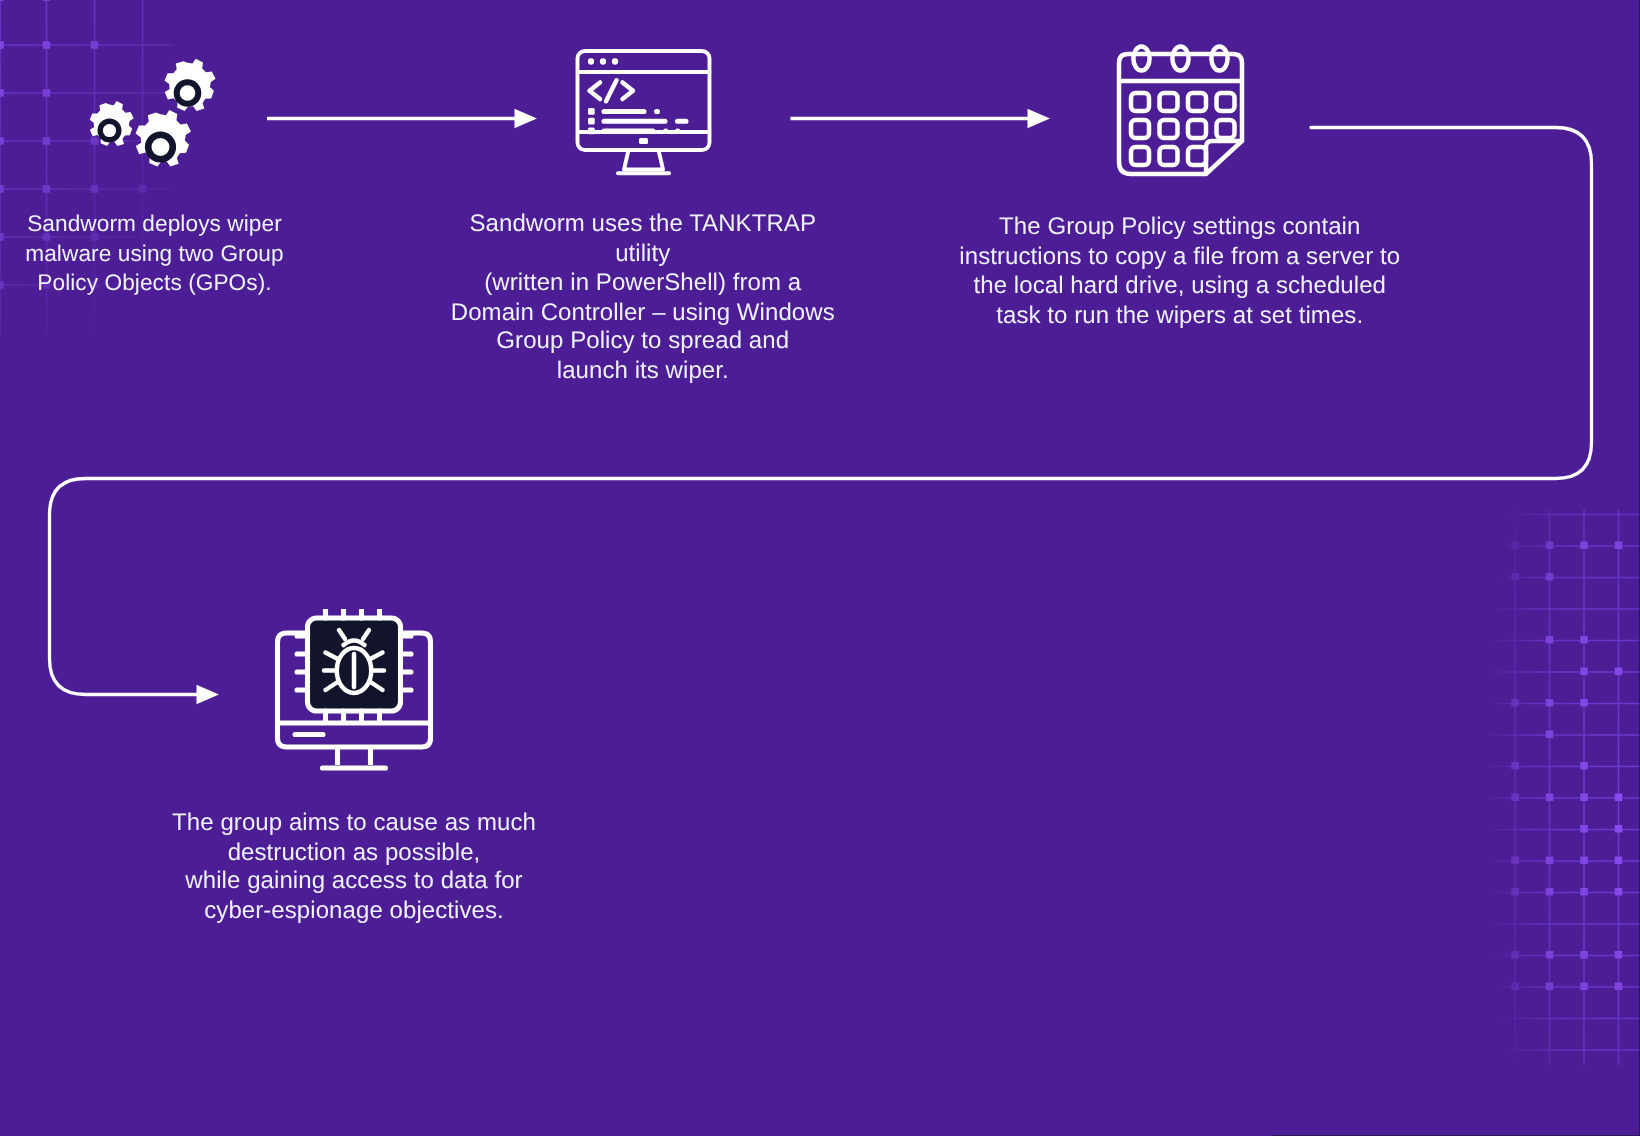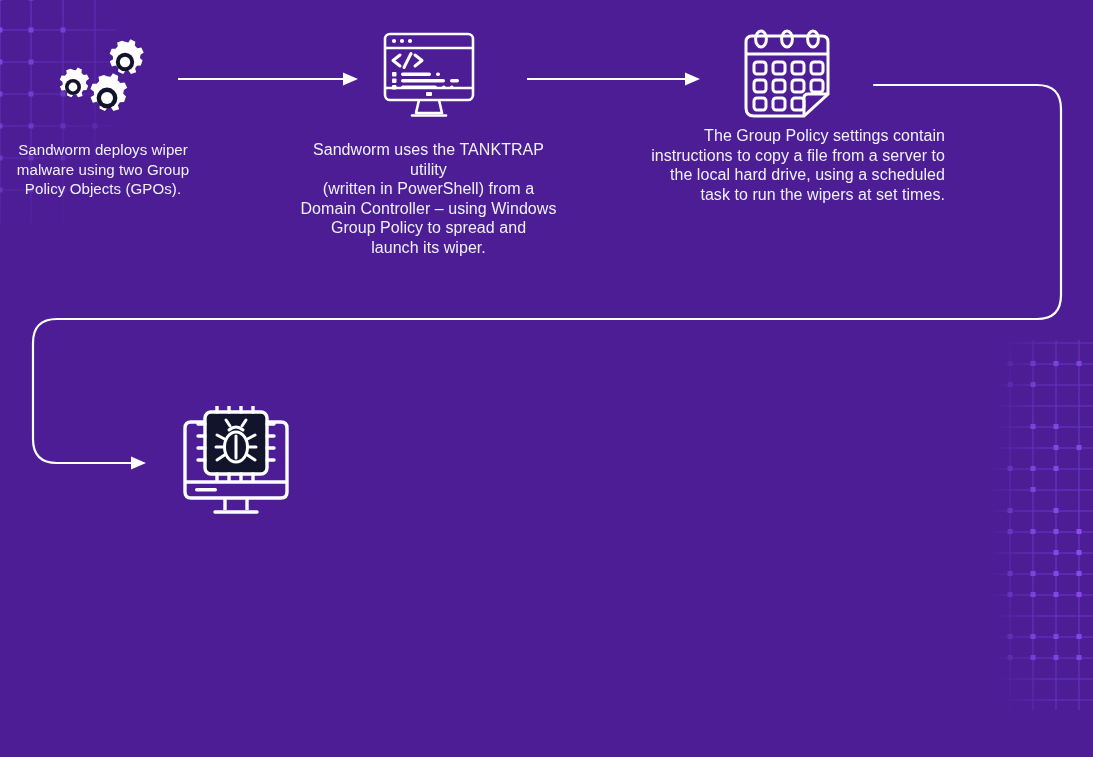--- a/index.html
+++ b/index.html
@@ -50,22 +50,21 @@
   .step-text {
     text-align: center;
     color: #eef1fa;
     font-size: 16px;
     line-height: 19.6px;
     letter-spacing: 0.05px;
     margin-top: 16px;
     white-space: pre-line;
   }
   .step-text.second-para {
-    margin-top: 2px;
-    text-align: right;
+    margin-top: 18px;
   }
 
   
   #step-1 { left: -2px;  top: 14px;  width: 210px; }
   #step-2 { left: 296px; top: 14px;  width: 265px; }
   #step-3 { left: 628px; top: 14px;  width: 317px; }
   #step-4 { left: 103px; top: 396px; width: 266px; }
 
   #step-1 .step-text { font-size: 15.1px; }
   #step-4 .step-icon { height: 125px; }
@@ -419,15 +418,19 @@
             <path d="M 45.5,33 L 38,29"></path>
             <path d="M 45,41 L 37,41"></path>
             <path d="M 45.5,49 L 38,54"></path>
             <path d="M 68.5,33 L 76,29"></path>
             <path d="M 69,41 L 77,41"></path>
             <path d="M 68.5,49 L 76,54"></path>
           </g>
         </g>
       </svg>
     </div>
+    <div class="step-text second-para">The group aims to cause as much
+destruction as possible,
+while gaining access to data for
+cyber-espionage objectives.</div>
   </div>
 
 </div>
 
 </body></html>

